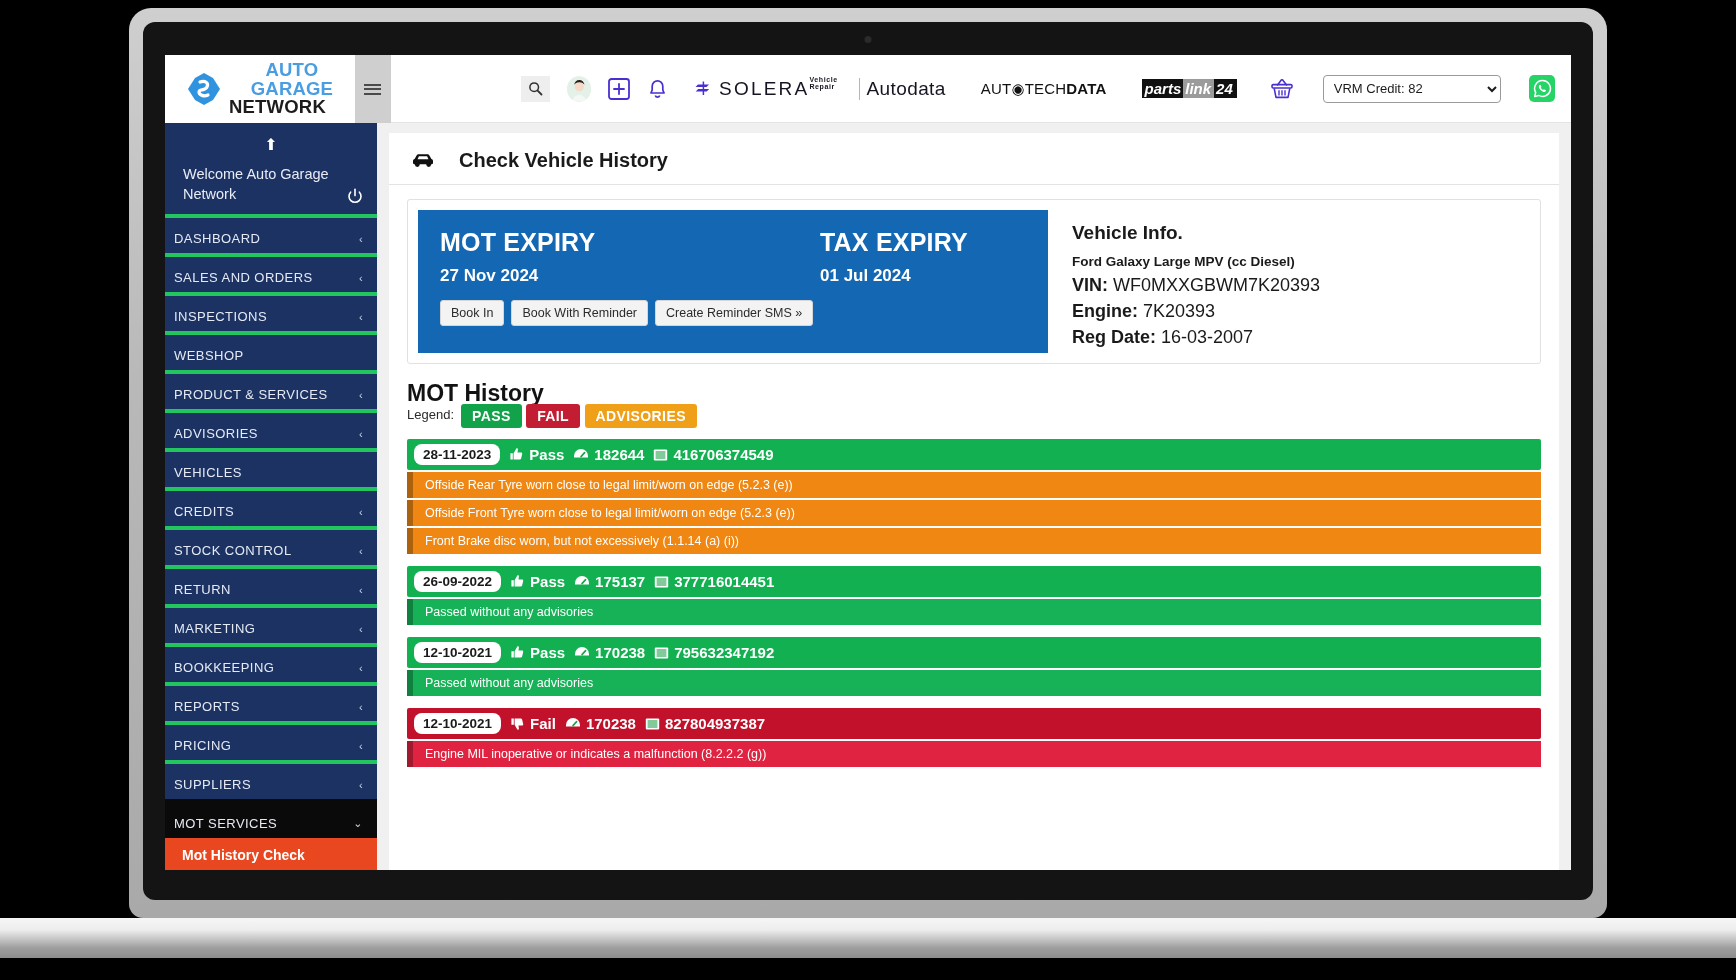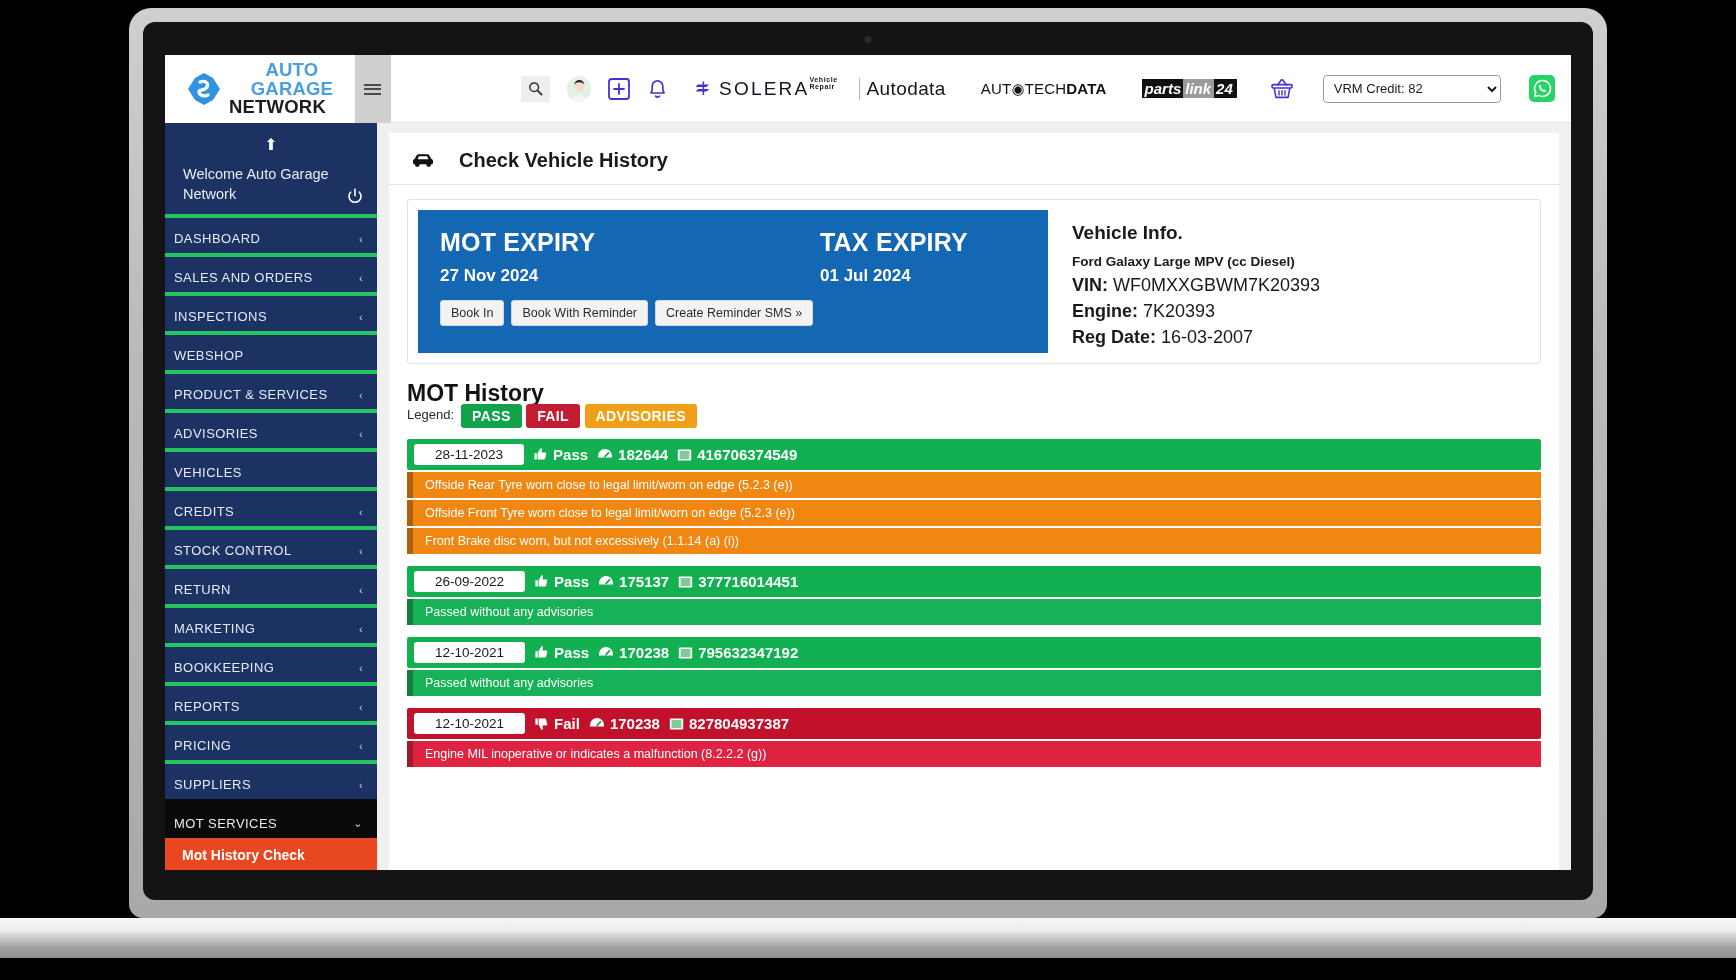--- a/index.html
+++ b/index.html
@@ -207,22 +207,22 @@
 
   .mot-record { margin-bottom:12px; }
   .mot-head {
     height:31px; display:flex; align-items:center; gap:9px;
     padding-left:7px; color:#ffffff; font-weight:bold; font-size:15px;
     border-radius:2px;
   }
   .mot-head.pass { background:#12b050; }
   .mot-head.fail { background:#c2112b; }
   .mot-date-pill {
-    background:#ffffff; color:#1a1a1a; font-size:13.5px; font-weight:normal;
-    padding:3px 21px; border-radius:3px;
+    background:#ffffff; color:#1a1a1a; font-size:13.5px; font-weight:bold;
+    padding:3px 9px; border-radius:8px;
   }
   .mot-head-grp { display:flex; align-items:center; gap:5px; }
   .mot-line {
     font-size:12.5px; color:#ffffff; padding:6px 10px 6px 12px;
     border-left:6px solid rgba(0,0,0,.28); margin-top:2px;
   }
   .mot-line.adv { background:#ef8712; }
   .mot-line.pass { background:#17b257; }
   .mot-line.fail { background:#df2340; }
 

